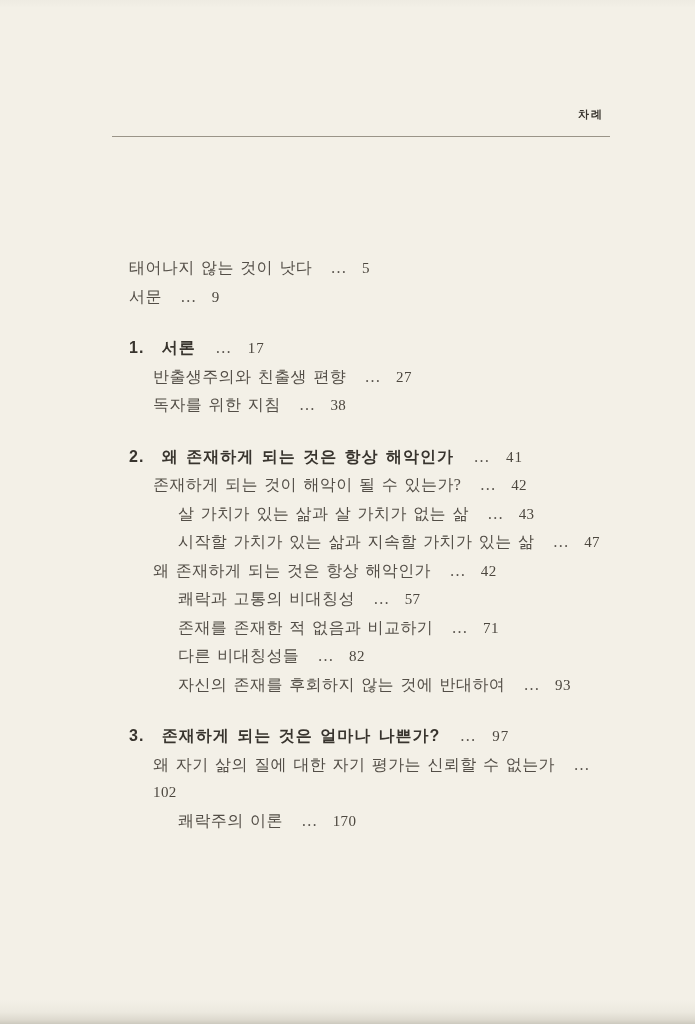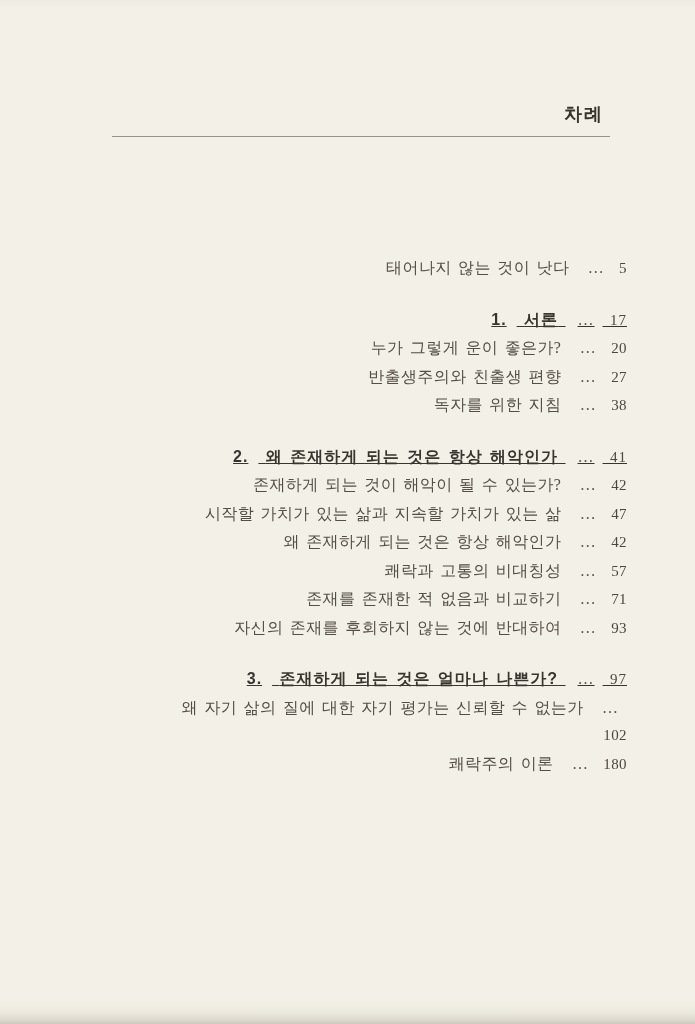--- a/index.html
+++ b/index.html
@@ -21,50 +21,48 @@
     color: var(--text, #534e47);
   }
   .running-head-wrap {
     margin: 104px 85px 0 112px;
     text-align: right;
   }
   .running-head {
     display: inline-block;
     font-family: "Liberation Sans", "DejaVu Sans", sans-serif;
     font-weight: 700;
-    font-size: 18px;
+    font-size: 11px;
     line-height: 20px;
     letter-spacing: 2px;
     padding-right: 6px;
     color: var(--heading, #38342e);
   }
   .rule {
     margin: 12px 85px 0 112px;
     height: 1px;
     background: var(--rule, #9a9488);
   }
   .toc {
-    margin: 117px 68px 0 129px;
+    margin: 117px 93px 0 129px;
     font-size: 16px;
     line-height: 27.5px;
     letter-spacing: 0.4px;
     word-spacing: 2px;
     color: var(--text, #534e47);
-    text-align: right;
   }
   .row { position: relative; }
   .indent-1 { padding-left: 24px; }
   .indent-2 { padding-left: 49px; }
   .gap { margin-top: 23px; }
   .section {
     font-family: "Liberation Sans", "DejaVu Sans", sans-serif;
     font-weight: 700;
     letter-spacing: 1px;
     color: var(--heading, #38342e);
-    text-decoration: underline;
   }
   .num { margin-right: 10px; }
   .leader {
     margin: 0 8px 0 12px;
     letter-spacing: 1px;
     color: #5a554e;
   }
   .pagenum {
     font-family: "Liberation Serif", "DejaVu Serif", serif;
     font-weight: 400;
@@ -90,31 +88,31 @@
 
   <div class="rule"></div>
 
   <main class="toc">
       <div class="row indent-0">
     
     <span class="label">태어나지 않는 것이 낫다</span>
     <span class="leader">…</span>
     <span class="pagenum">5</span>
   </div>
+      <div class="row indent-0">
+    
+    <span class="label">서문</span>
+    <span class="leader">…</span>
+    <span class="pagenum">9</span>
+  </div>
       <div class="row indent-0 section gap">
     <span class="num">1.</span>
     <span class="label">서론</span>
     <span class="leader">…</span>
     <span class="pagenum">17</span>
-  </div>
-      <div class="row indent-1">
-    
-    <span class="label">누가 그렇게 운이 좋은가?</span>
-    <span class="leader">…</span>
-    <span class="pagenum">20</span>
   </div>
       <div class="row indent-1">
     
     <span class="label">반출생주의와 친출생 편향</span>
     <span class="leader">…</span>
     <span class="pagenum">27</span>
   </div>
       <div class="row indent-1">
     
     <span class="label">독자를 위한 지침</span>
@@ -128,20 +126,26 @@
     <span class="pagenum">41</span>
   </div>
       <div class="row indent-1">
     
     <span class="label">존재하게 되는 것이 해악이 될 수 있는가?</span>
     <span class="leader">…</span>
     <span class="pagenum">42</span>
   </div>
       <div class="row indent-2">
     
+    <span class="label">살 가치가 있는 삶과 살 가치가 없는 삶</span>
+    <span class="leader">…</span>
+    <span class="pagenum">43</span>
+  </div>
+      <div class="row indent-2">
+    
     <span class="label">시작할 가치가 있는 삶과 지속할 가치가 있는 삶</span>
     <span class="leader">…</span>
     <span class="pagenum">47</span>
   </div>
       <div class="row indent-1">
     
     <span class="label">왜 존재하게 되는 것은 항상 해악인가</span>
     <span class="leader">…</span>
     <span class="pagenum">42</span>
   </div>
@@ -152,37 +156,43 @@
     <span class="pagenum">57</span>
   </div>
       <div class="row indent-2">
     
     <span class="label">존재를 존재한 적 없음과 비교하기</span>
     <span class="leader">…</span>
     <span class="pagenum">71</span>
   </div>
       <div class="row indent-2">
     
+    <span class="label">다른 비대칭성들</span>
+    <span class="leader">…</span>
+    <span class="pagenum">82</span>
+  </div>
+      <div class="row indent-2">
+    
     <span class="label">자신의 존재를 후회하지 않는 것에 반대하여</span>
     <span class="leader">…</span>
     <span class="pagenum">93</span>
   </div>
       <div class="row indent-0 section gap">
     <span class="num">3.</span>
     <span class="label">존재하게 되는 것은 얼마나 나쁜가?</span>
     <span class="leader">…</span>
     <span class="pagenum">97</span>
   </div>
       <div class="row indent-1">
     
     <span class="label">왜 자기 삶의 질에 대한 자기 평가는 신뢰할 수 없는가</span>
     <span class="leader">…</span>
     <span class="pagenum">102</span>
   </div>
       <div class="row indent-2">
     
     <span class="label">쾌락주의 이론</span>
     <span class="leader">…</span>
-    <span class="pagenum">180</span>
+    <span class="pagenum">170</span>
   </div>
     </main>
 
 </div>
 
 </body></html>

